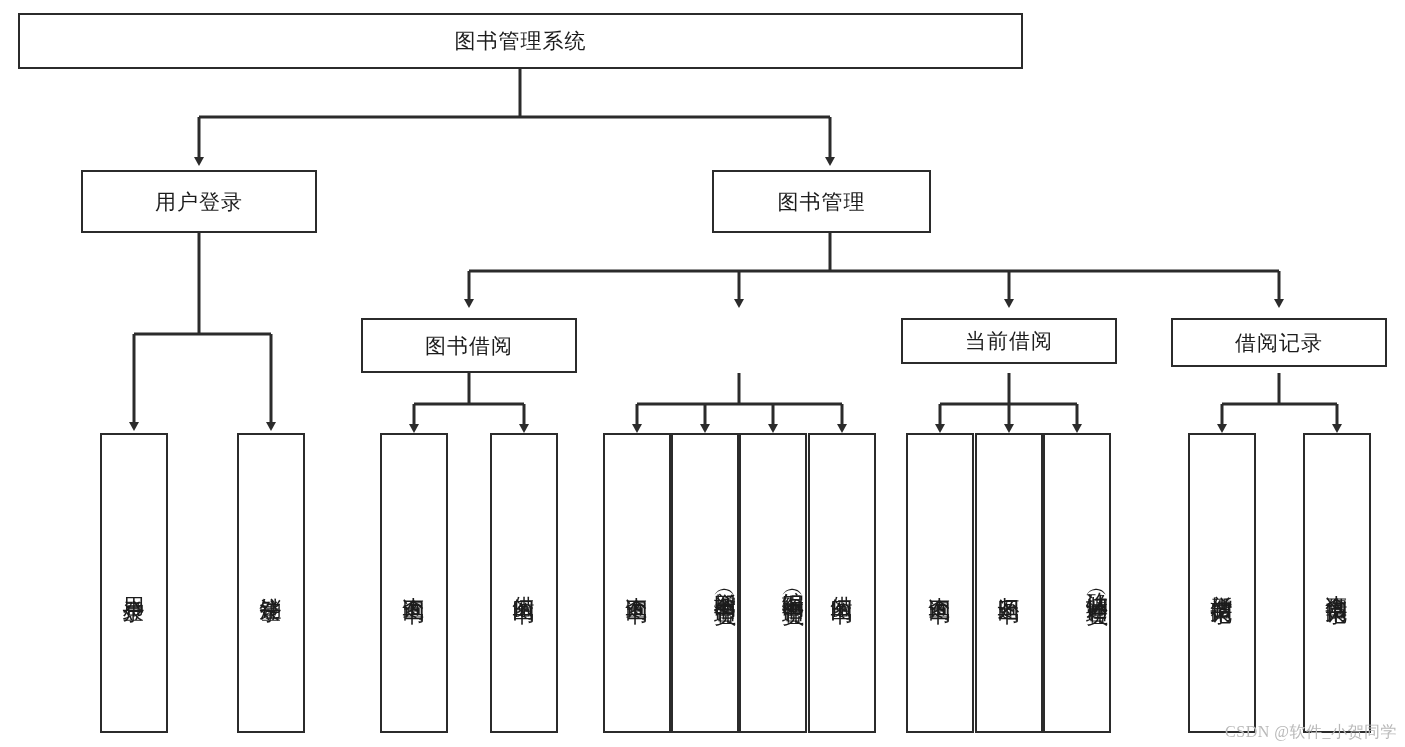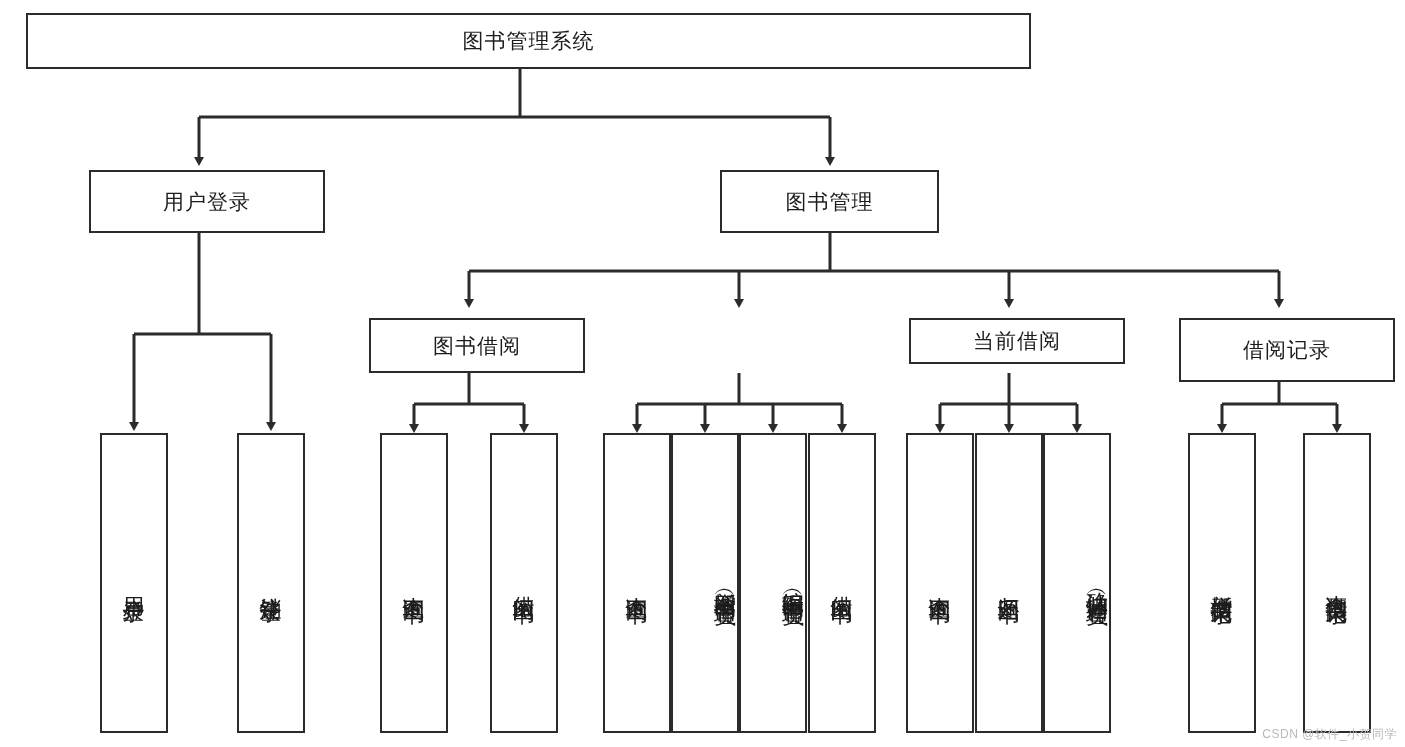--- a/index.html
+++ b/index.html
@@ -30,21 +30,20 @@
     border: 2px solid #2b2b2b;
     background: #ffffff;
     display: flex;
     align-items: center;
     justify-content: center;
     color: #1c1c1c;
   }
   .node.horiz {
     font-size: 21px;
     letter-spacing: 1px;
-    margin-left: 8px;
   }
   .node.vert {
     writing-mode: vertical-rl;
     text-orientation: upright;
     font-size: 22px;
     letter-spacing: 2px;
     padding-top: 6px;
     padding-bottom: 6px;
   }
   .node.vert.topalign {
@@ -54,24 +53,25 @@
   .node.vert .vtext {
     writing-mode: vertical-rl;
     text-orientation: upright;
     white-space: nowrap;
     line-height: 1.05;
   }
   .watermark {
     position: absolute;
     right: 8px;
     bottom: 4px;
-    font-size: 12px;
+    font-size: 16px;
     color: #b9b9b9;
     letter-spacing: 0.5px;
     white-space: nowrap;
+    font-family: Liberation Serif, serif;
   }
 </style>
 </head>
 <body>
 
 <div id="canvas">
 
   <svg id="wires" viewBox="0 0 1405 747" xmlns="http://www.w3.org/2000/svg">
     <defs>
       <marker id="arrow" markerWidth="9" markerHeight="10" refX="1" refY="5" orient="auto" markerUnits="userSpaceOnUse">
@@ -133,21 +133,21 @@
   <div class="node horiz" style="left:712px; top:170px; width:219px; height:63px;">
     <span>图书管理</span>
   </div>
 
   <div class="node horiz" style="left:361px; top:318px; width:216px; height:55px;">
     <span>图书借阅</span>
   </div>
   <div class="node horiz" style="left:901px; top:318px; width:216px; height:46px;">
     <span>当前借阅</span>
   </div>
-  <div class="node horiz" style="left:1171px; top:318px; width:216px; height:64px;">
+  <div class="node horiz" style="left:1171px; top:318px; width:216px; height:49px;">
     <span>借阅记录</span>
   </div>
 
   <div class="node vert" style="left:100px; top:433px; width:68px; height:300px;">
     <span class="vtext">用户登录</span>
   </div>
   <div class="node vert" style="left:237px; top:433px; width:68px; height:300px;">
     <span class="vtext">注销登录</span>
   </div>
 

